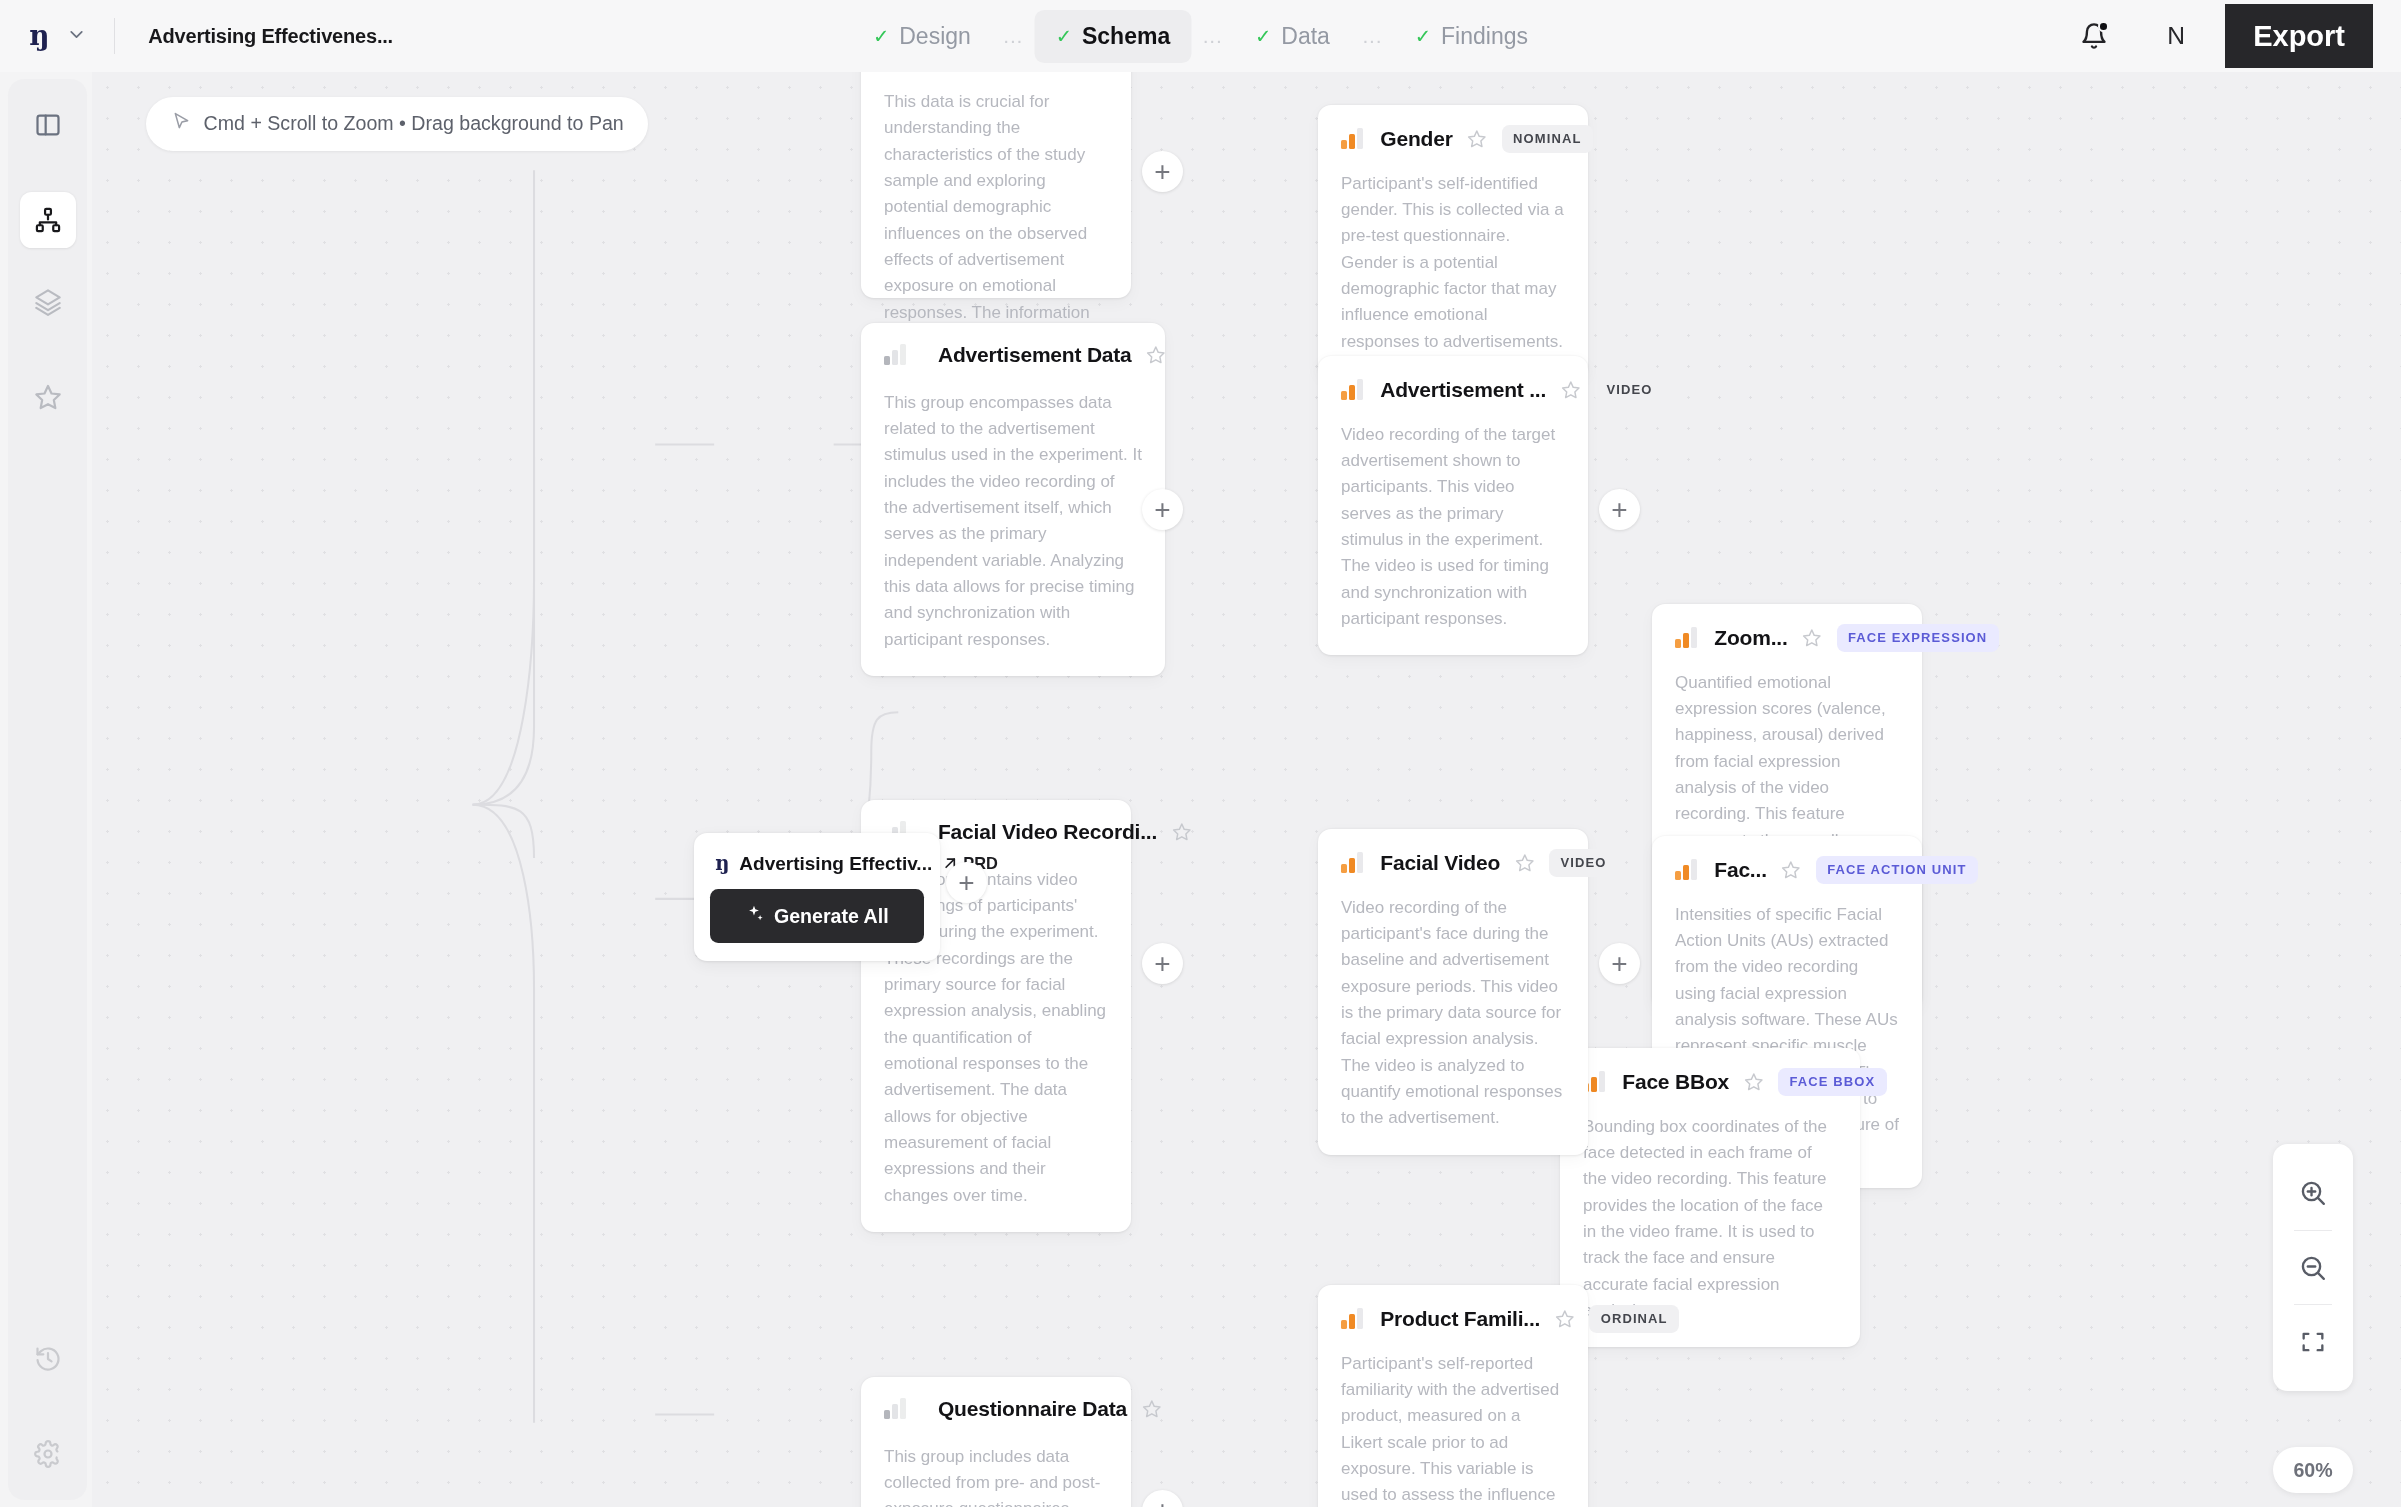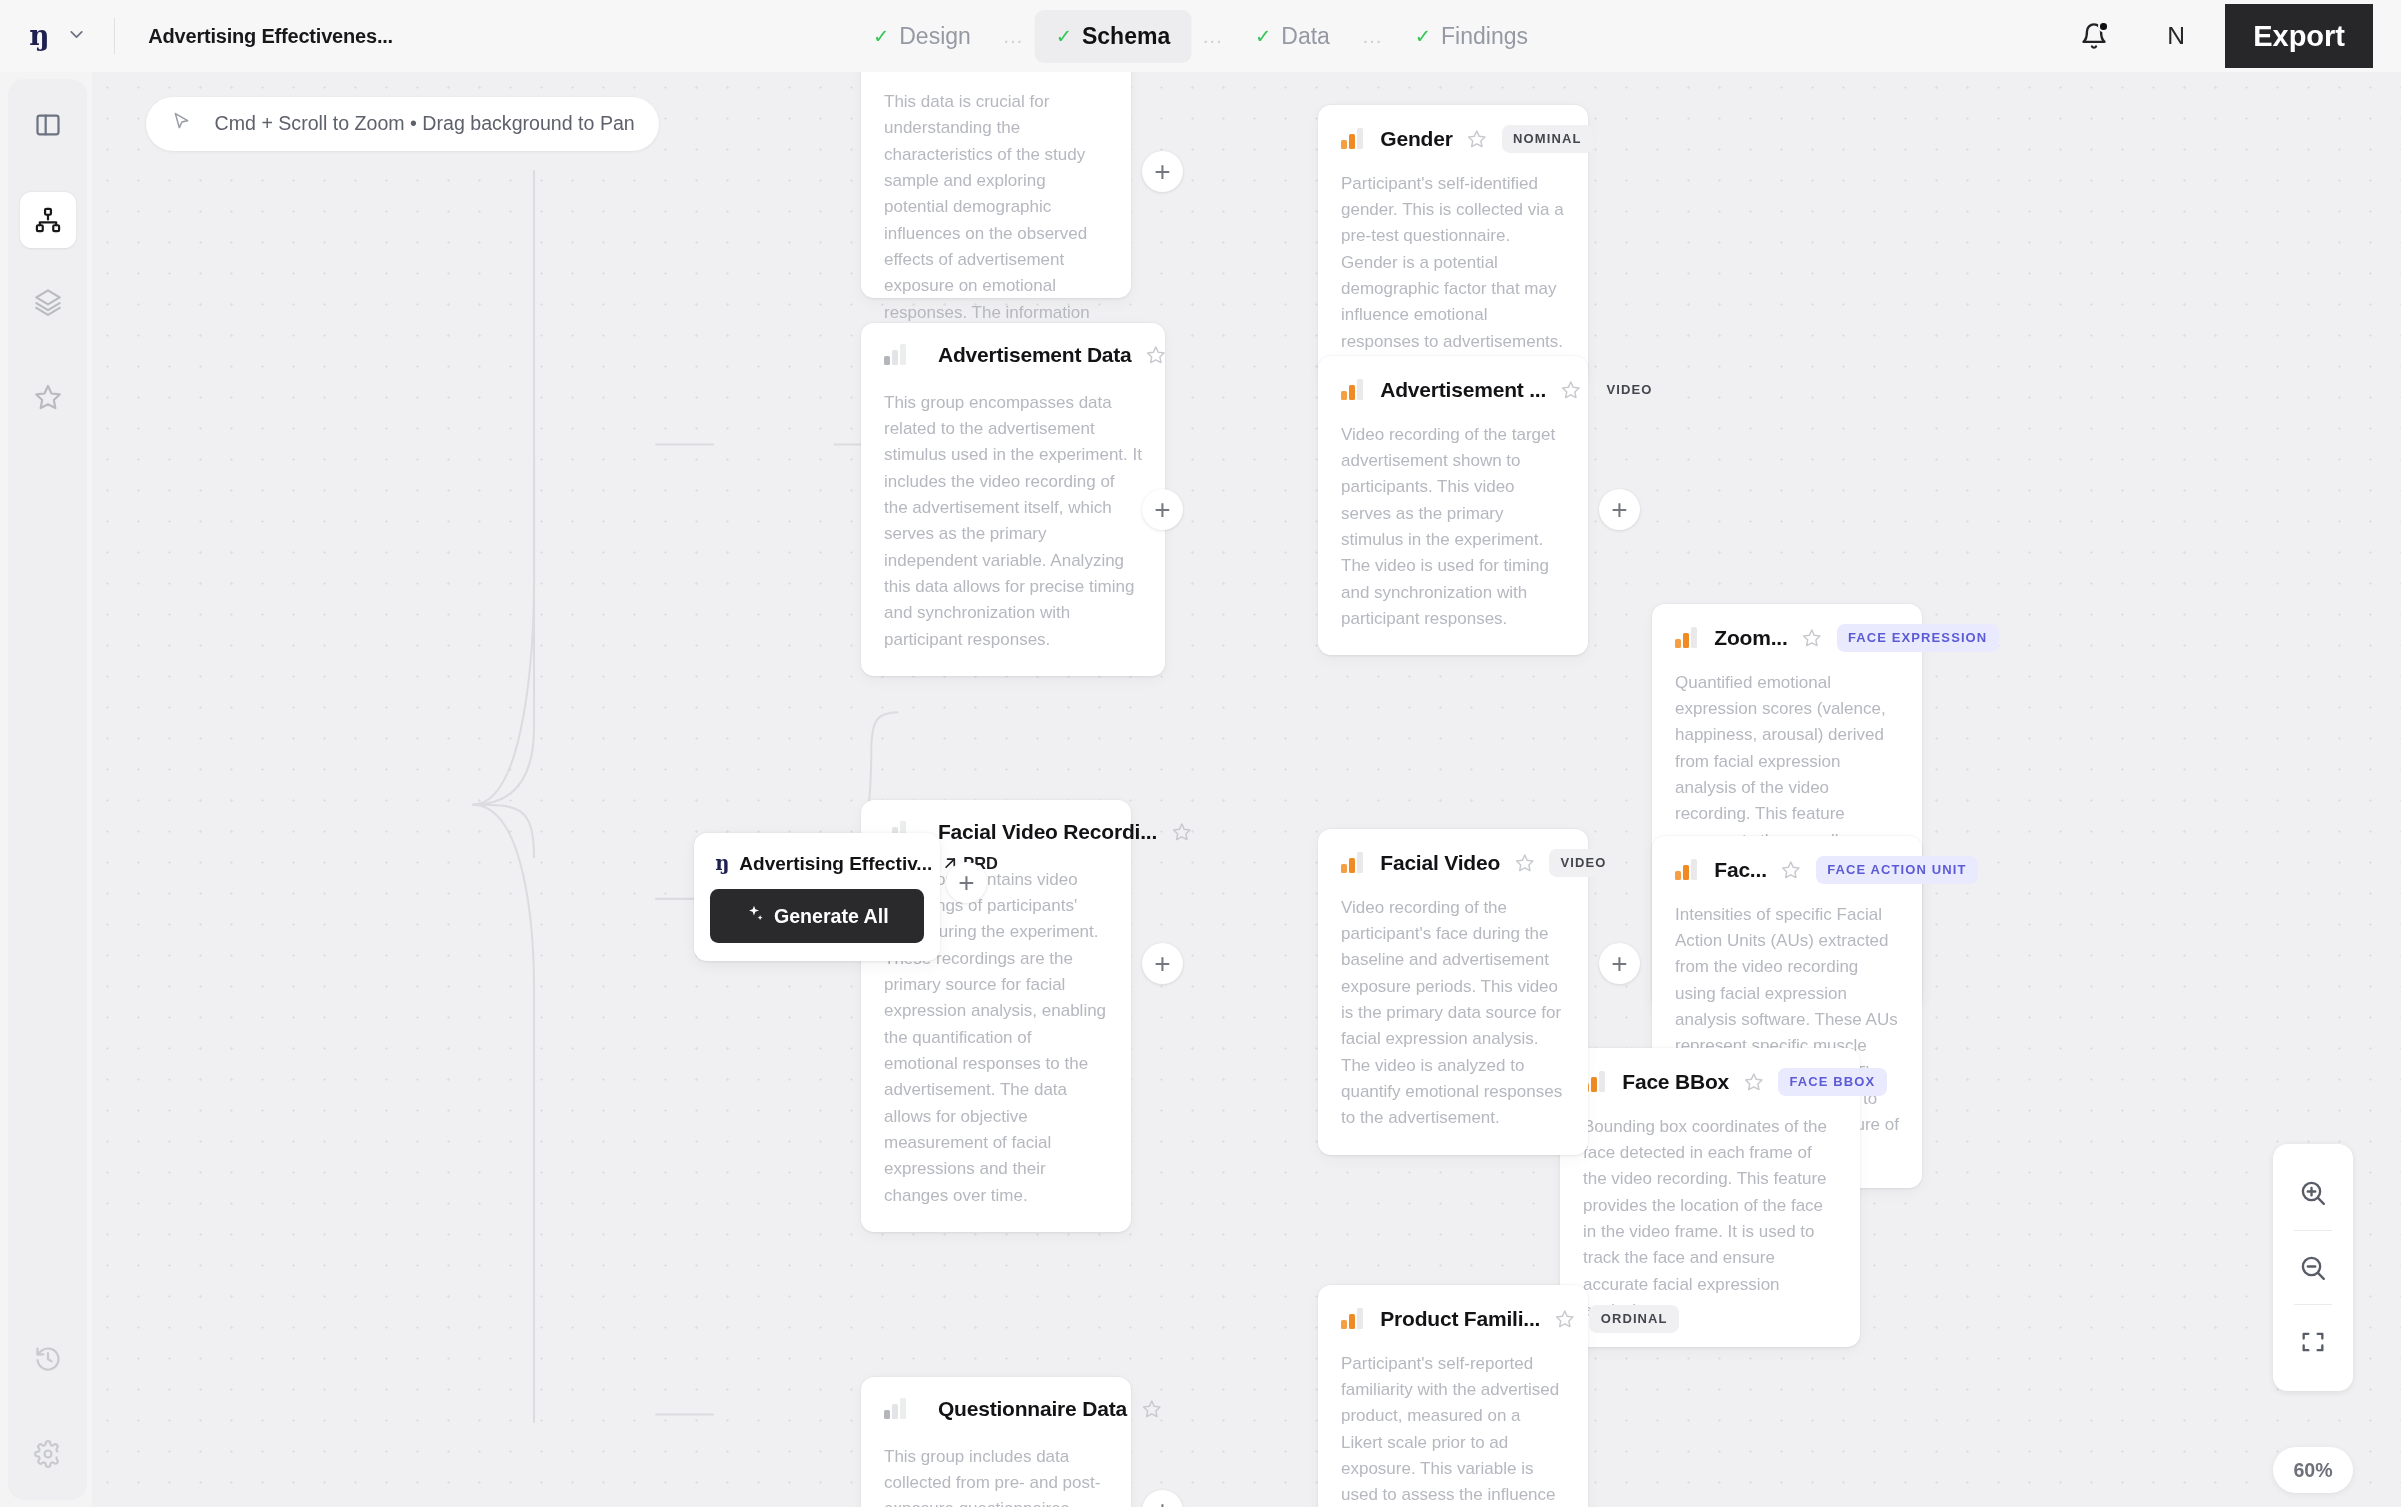--- a/index.html
+++ b/index.html
@@ -96,21 +96,21 @@
     overflow: hidden;
   }
   .dots {
     position: absolute; inset: 0;
     background-image: radial-gradient(#e0e0e3 1.3px, transparent 1.3px);
     background-size: 31px 31px;
   }
 
   .hint-pill {
     position: absolute; left: 54px; top: 24.6px;
-    display: flex; align-items: center; gap: 23px;
+    display: flex; align-items: center; gap: 12px;
     background: #ffffff; border-radius: 818px;
     padding: 14px 24.6px;
     box-shadow: 0 0.8px 3.3px rgba(0,0,0,.07);
     font-size: 19.6px; color: #5d616b; white-space: nowrap;
   }
 
   
   .node {
     position: absolute;
     background: #ffffff;

